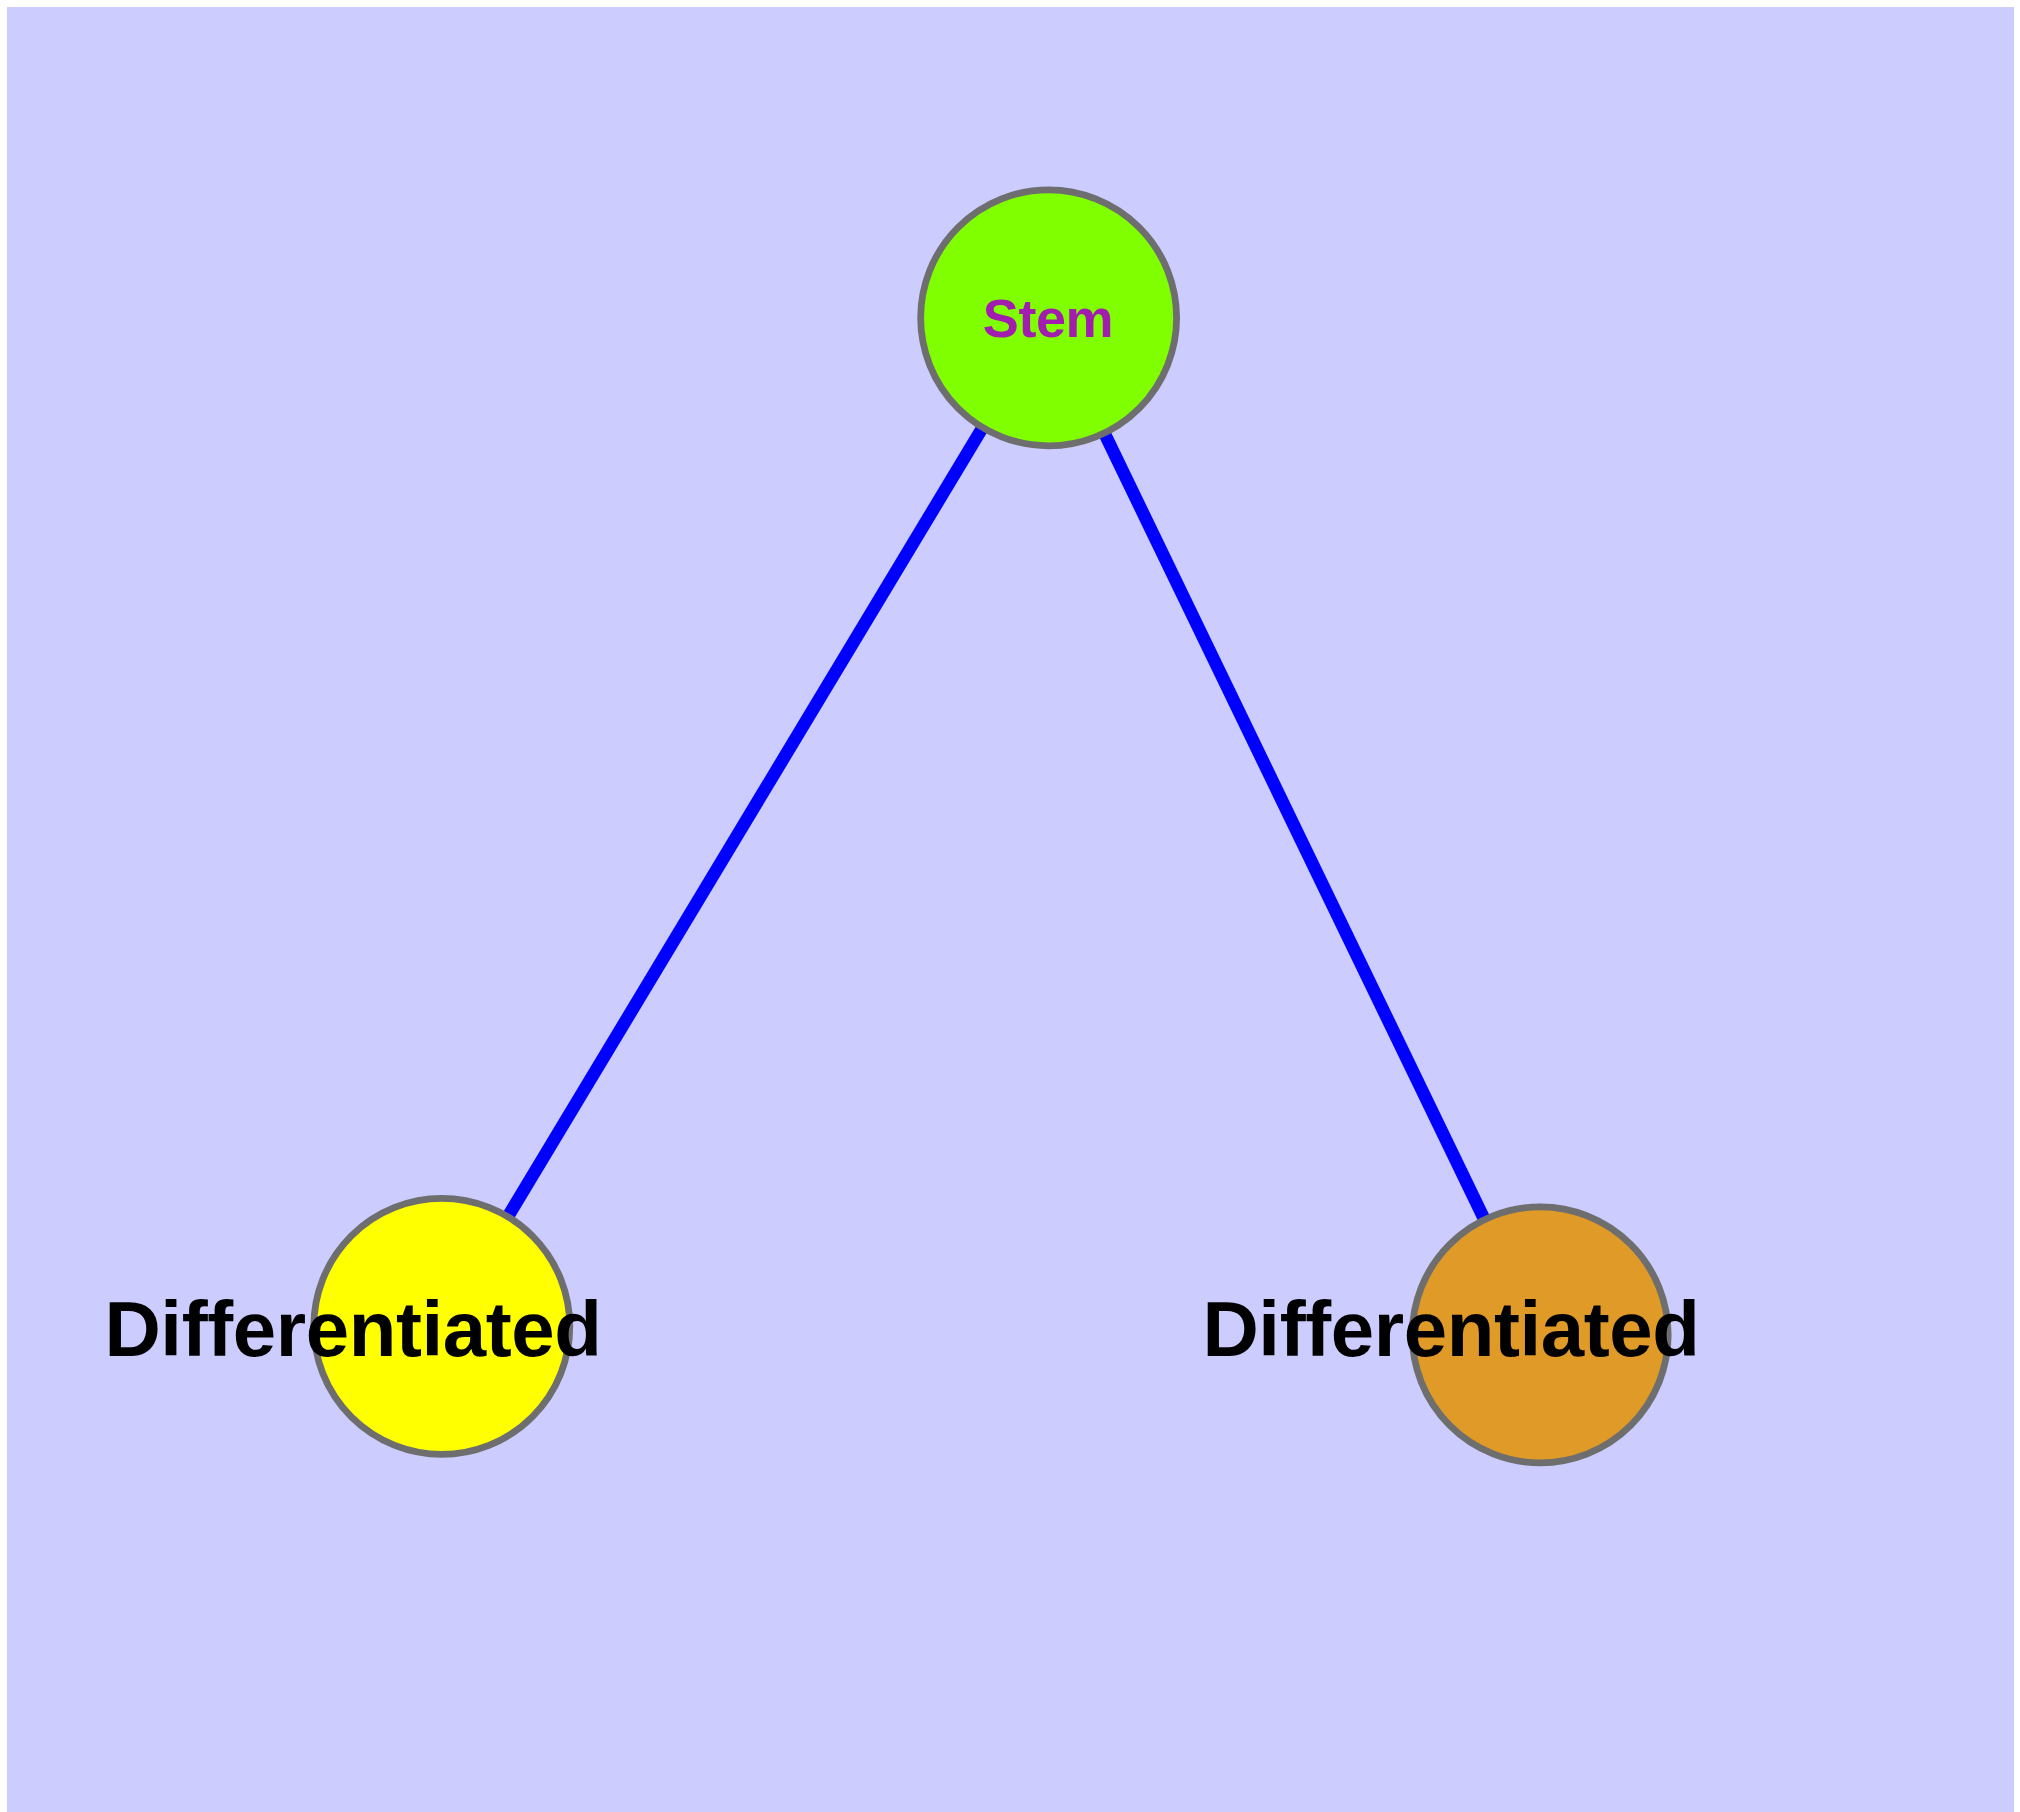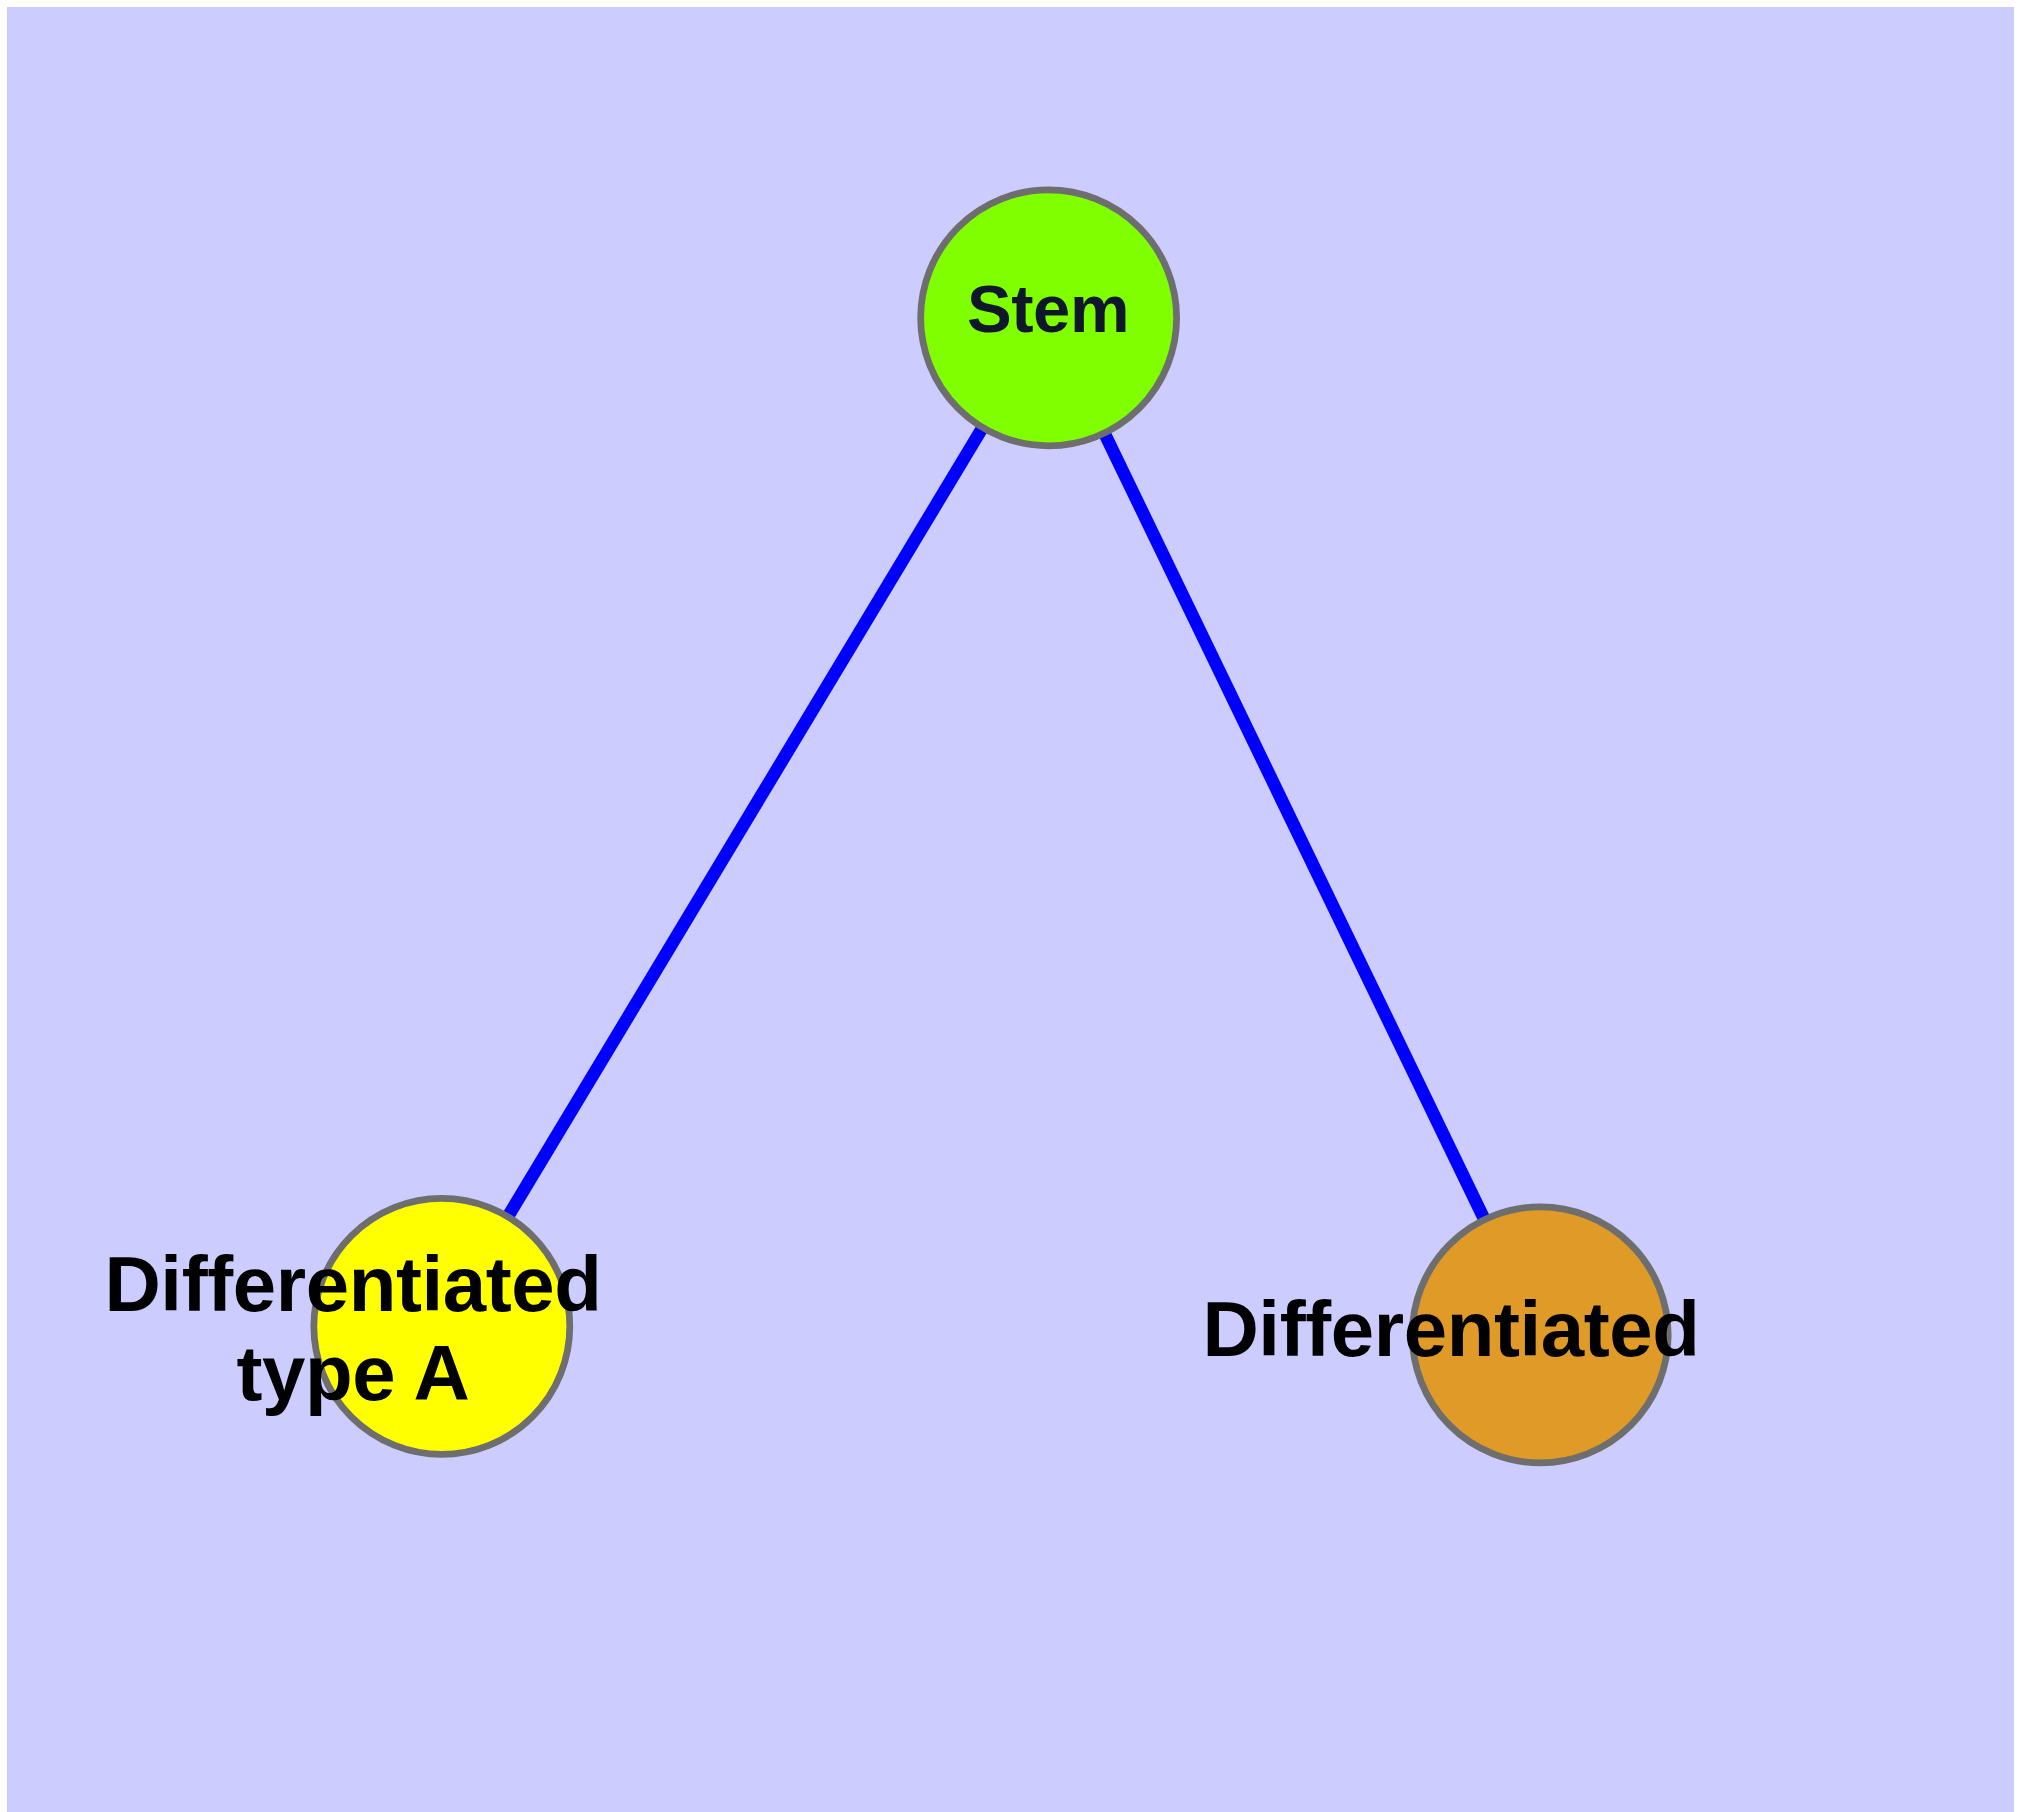--- a/index.html
+++ b/index.html
@@ -65,25 +65,24 @@
         <line x1="1237" y1="375" x2="1817" y2="1575" class="edge-line" stroke="#0000ff" stroke-width="15"></line>
       </g>
     <g id="nodes-layer">
         <circle cx="1237" cy="375" r="151" fill="#80ff00" class="node-circle" stroke="#6e6e6e" stroke-width="8"></circle>
         <circle cx="521" cy="1565" r="151" fill="#ffff00" class="node-circle" stroke="#6e6e6e" stroke-width="8"></circle>
         <circle cx="1817" cy="1575" r="151" fill="#e09a28" class="node-circle" stroke="#6e6e6e" stroke-width="8"></circle>
       </g>
   </svg>
 
   <div id="labels-layer">
-      <div class="node-label" style="left: 1048px; top: 308px; color: #0f172a; font-size: 67px;">
+      <div class="node-label" style="left: 1048px; top: 318px; color: #a21caf; font-size: 54px;">
         <div>Stem</div>
       </div>
       <div class="node-label" style="left: 353px; top: 1329px; color: rgb(0, 0, 0); font-size: 78px;">
         <div>Differentiated</div>
-        <div>type A</div>
       </div>
       <div class="node-label" style="left: 1451px; top: 1329px; color: rgb(0, 0, 0); font-size: 78px;">
         <div>Differentiated</div>
       </div>
     </div>
 </div>
 
 
 </body></html>

